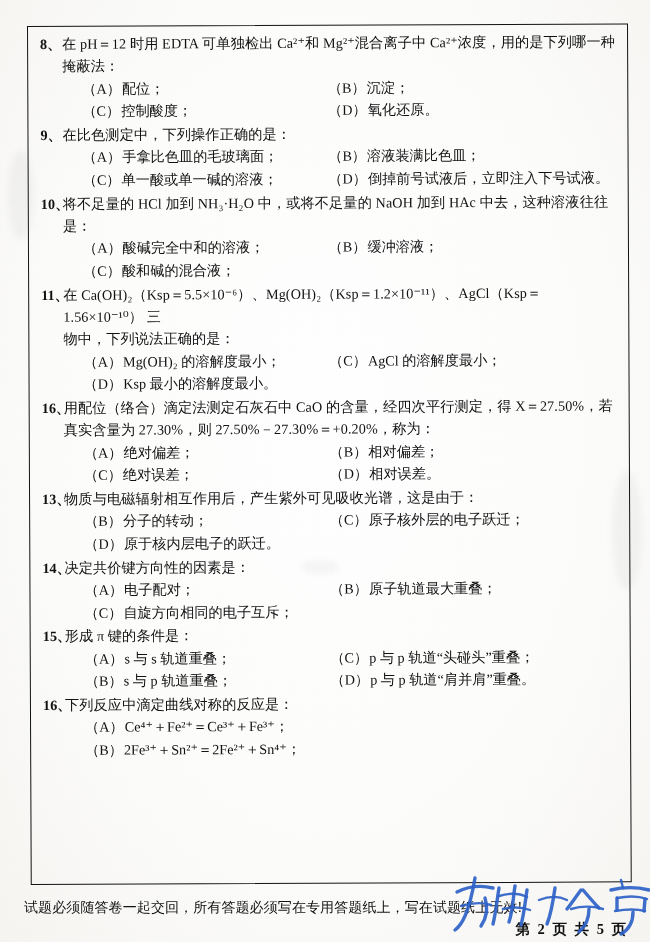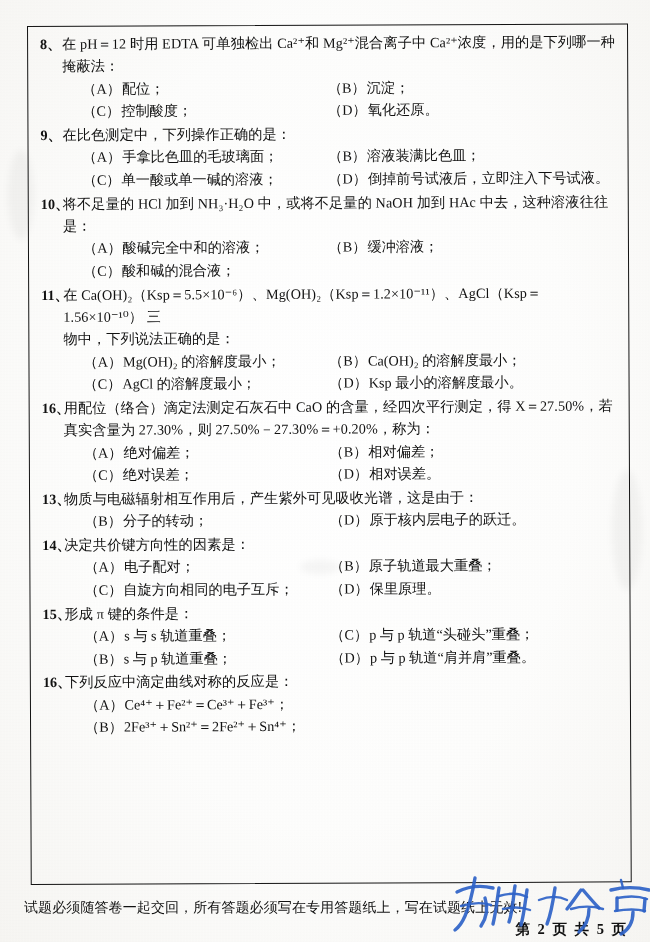--- a/index.html
+++ b/index.html
@@ -203,21 +203,20 @@
   </div>
 
   <div class="q">
     <div class="stem">
       <span class="num">11、</span>
       <span class="cont">在 Ca(OH)₂（Ksp＝5.5×10⁻⁶）、Mg(OH)₂（Ksp＝1.2×10⁻¹¹）、AgCl（Ksp＝1.56×10⁻¹⁰） 三</span>
       <span class="cont">物中，下列说法正确的是：</span>
     </div>
     <div class="opts cols">
       <div class="opt"><span class="lbl">（A）</span><span>Mg(OH)₂ 的溶解度最小；</span></div>
-      <div class="opt"><span class="lbl">（B）</span><span>Ca(OH)₂ 的溶解度最小；</span></div>
       <div class="opt"><span class="lbl">（C）</span><span>AgCl 的溶解度最小；</span></div>
       <div class="opt"><span class="lbl">（D）</span><span>Ksp 最小的溶解度最小。</span></div>
     </div>
   </div>
 
   <div class="q">
     <div class="stem">
       <span class="num">16、</span>
       <span class="cont">用配位（络合）滴定法测定石灰石中 CaO 的含量，经四次平行测定，得 X＝27.50%，若</span>
       <span class="cont">真实含量为 27.30%，则 27.50%－27.30%＝+0.20%，称为：</span>
@@ -230,34 +229,34 @@
     </div>
   </div>
 
   <div class="q">
     <div class="stem">
       <span class="num">13、</span>
       <span class="cont">物质与电磁辐射相互作用后，产生紫外可见吸收光谱，这是由于：</span>
     </div>
     <div class="opts cols">
       <div class="opt"><span class="lbl">（B）</span><span>分子的转动；</span></div>
+      <div class="opt"><span class="lbl">（C）</span><span>原子核外层的电子跃迁；</span></div>
       <div class="opt"><span class="lbl">（D）</span><span>原于核内层电子的跃迁。</span></div>
     </div>
   </div>
 
   <div class="q">
     <div class="stem">
       <span class="num">14、</span>
       <span class="cont">决定共价键方向性的因素是：</span>
     </div>
     <div class="opts cols">
       <div class="opt"><span class="lbl">（A）</span><span>电子配对；</span></div>
       <div class="opt"><span class="lbl">（B）</span><span>原子轨道最大重叠；</span></div>
       <div class="opt"><span class="lbl">（C）</span><span>自旋方向相同的电子互斥；</span></div>
-      <div class="opt"><span class="lbl">（D）</span><span>保里原理。</span></div>
     </div>
   </div>
 
   <div class="q">
     <div class="stem">
       <span class="num">15、</span>
       <span class="cont">形成 π 键的条件是：</span>
     </div>
     <div class="opts cols">
       <div class="opt"><span class="lbl">（A）</span><span>s 与 s 轨道重叠；</span></div>

